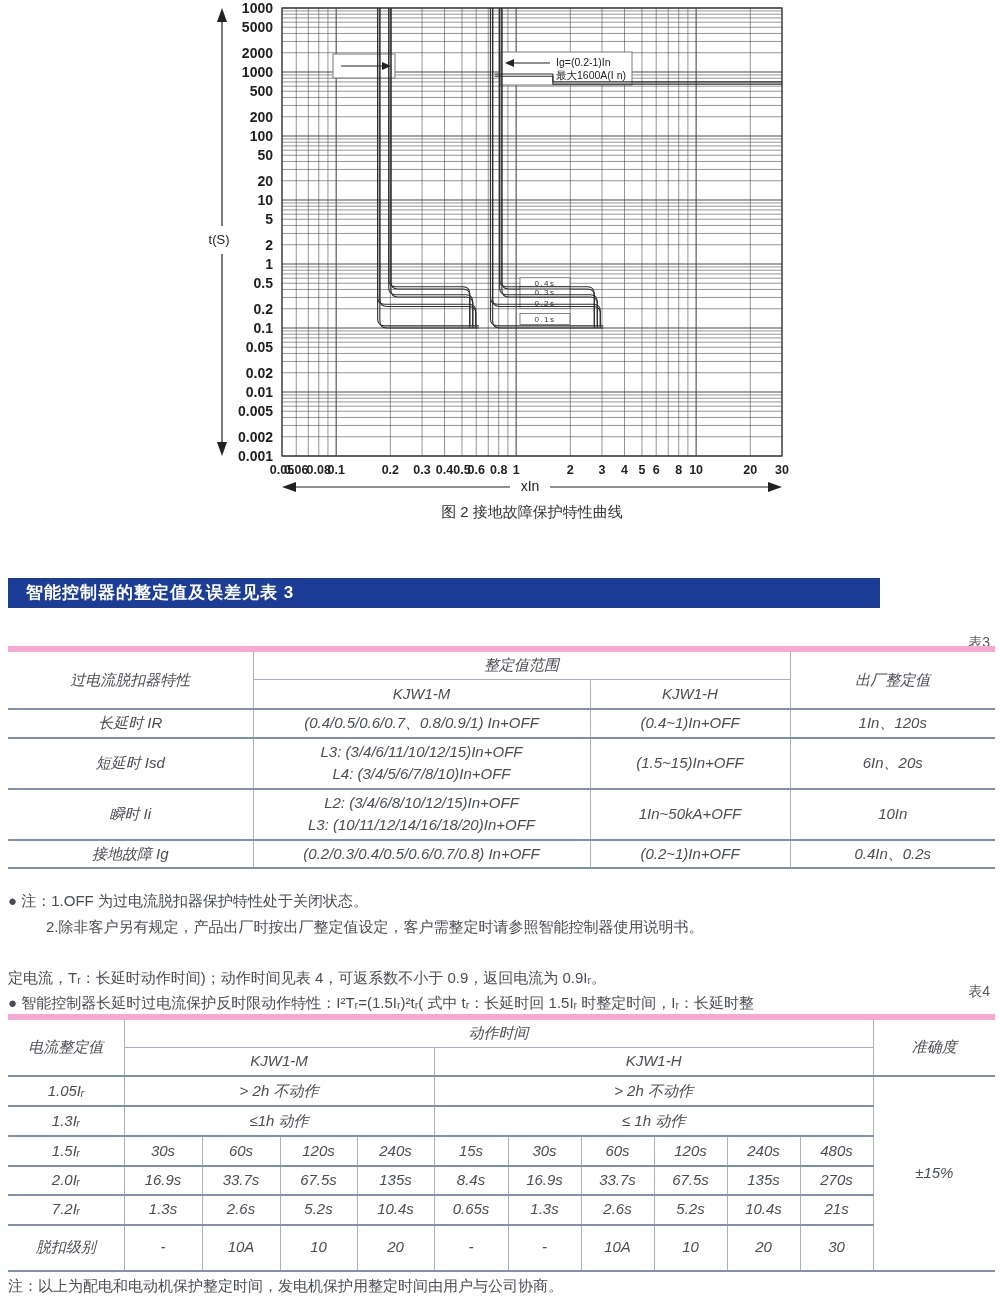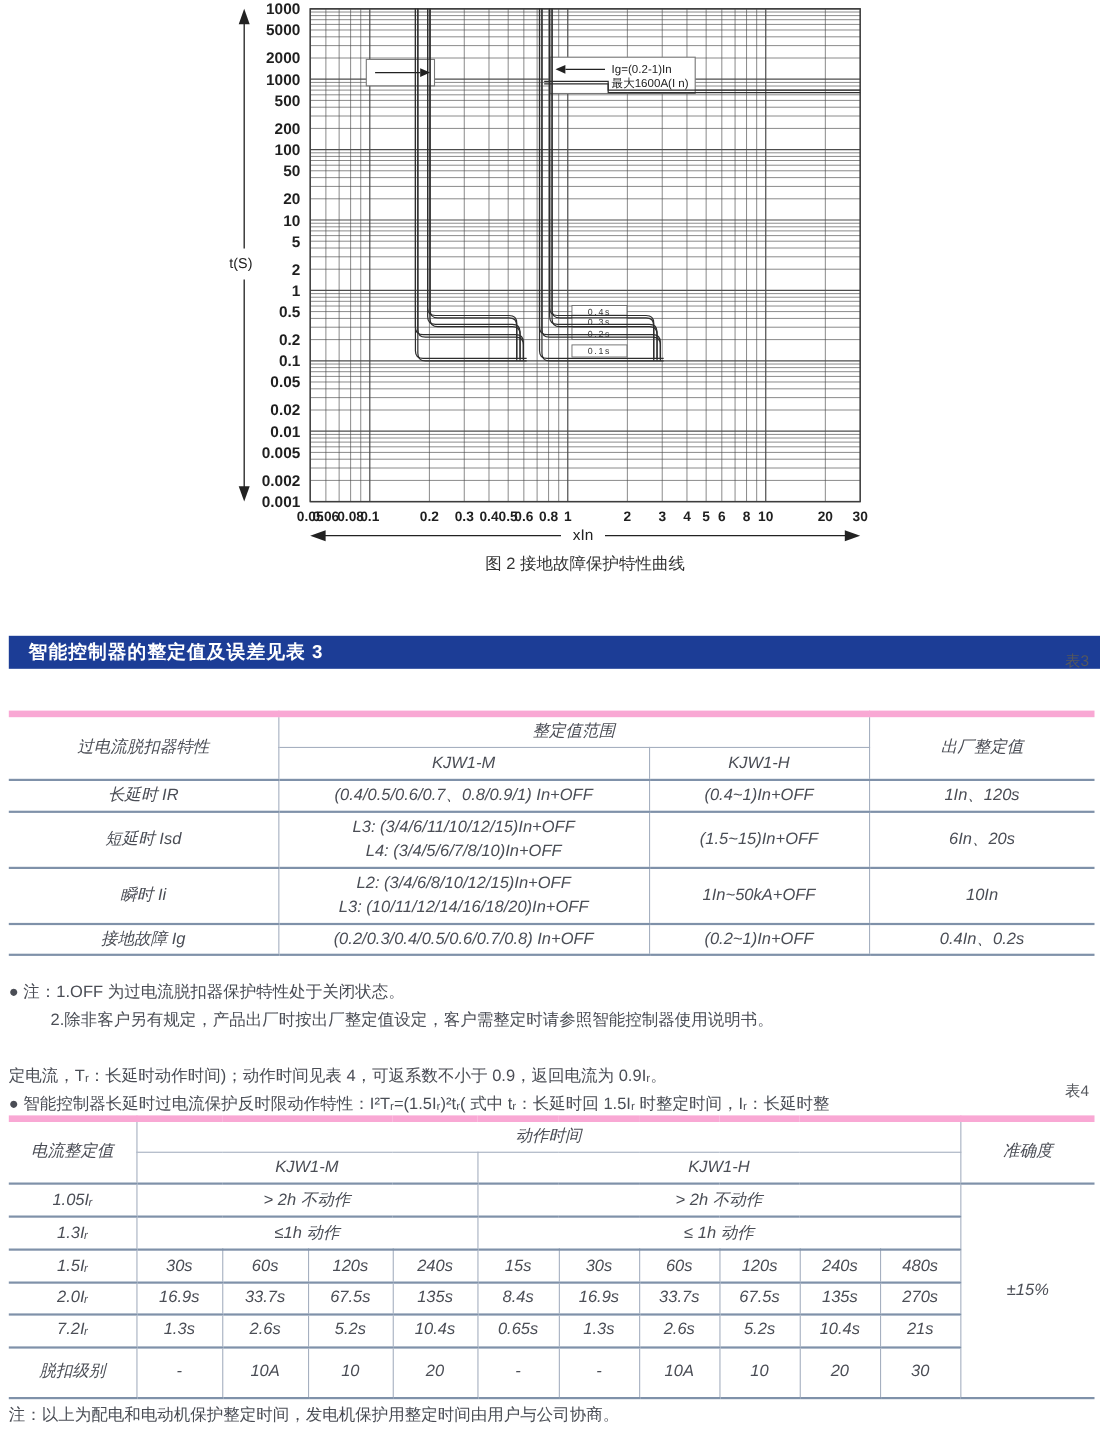--- a/index.html
+++ b/index.html
@@ -2,24 +2,24 @@
 <html><head>
 <meta charset="utf-8">
 <style>
   html,body{margin:0;padding:0;background:#ffffff;}
   body{width:1000px;height:1299px;position:relative;overflow:hidden;
        font-family:"Liberation Sans","DejaVu Sans",sans-serif;color:#4a4d55;}
   .abs{position:absolute;}
   
   #chart-wrap{left:0;top:0;width:1000px;height:540px;}
   
-  #section-bar{left:8px;top:578px;width:992px;height:30px;background:#1c3d96;}
+  #section-bar{left:8px;top:578px;width:872px;height:30px;background:#1c3d96;}
   #section-bar .t{color:#ffffff;font-size:17px;font-weight:bold;line-height:30px;padding-left:18px;letter-spacing:1px;}
   .table-tag{font-size:14px;color:#54575d;}
-  #tag3{top:592px;right:10px;}
+  #tag3{top:634px;right:10px;}
   #tag4{top:983px;right:10px;}
   
   table{border-collapse:collapse;table-layout:fixed;}
   td{border-left:1px solid #a6b0c0;border-right:1px solid #a6b0c0;border-bottom:2px solid #7f91a9;
      text-align:center;vertical-align:middle;font-size:15px;color:#4a4d55;padding:2px 4px;line-height:1.5;}
   table{border-top:6px solid #f9a8d4;font-style:italic;}
   td.c-first{border-left:none;}
   td.c-last{border-right:none;}
   td.thin-bottom{border-bottom:1px solid #a6b0c0;}
   #table3{left:8px;top:646px;width:987px;}

